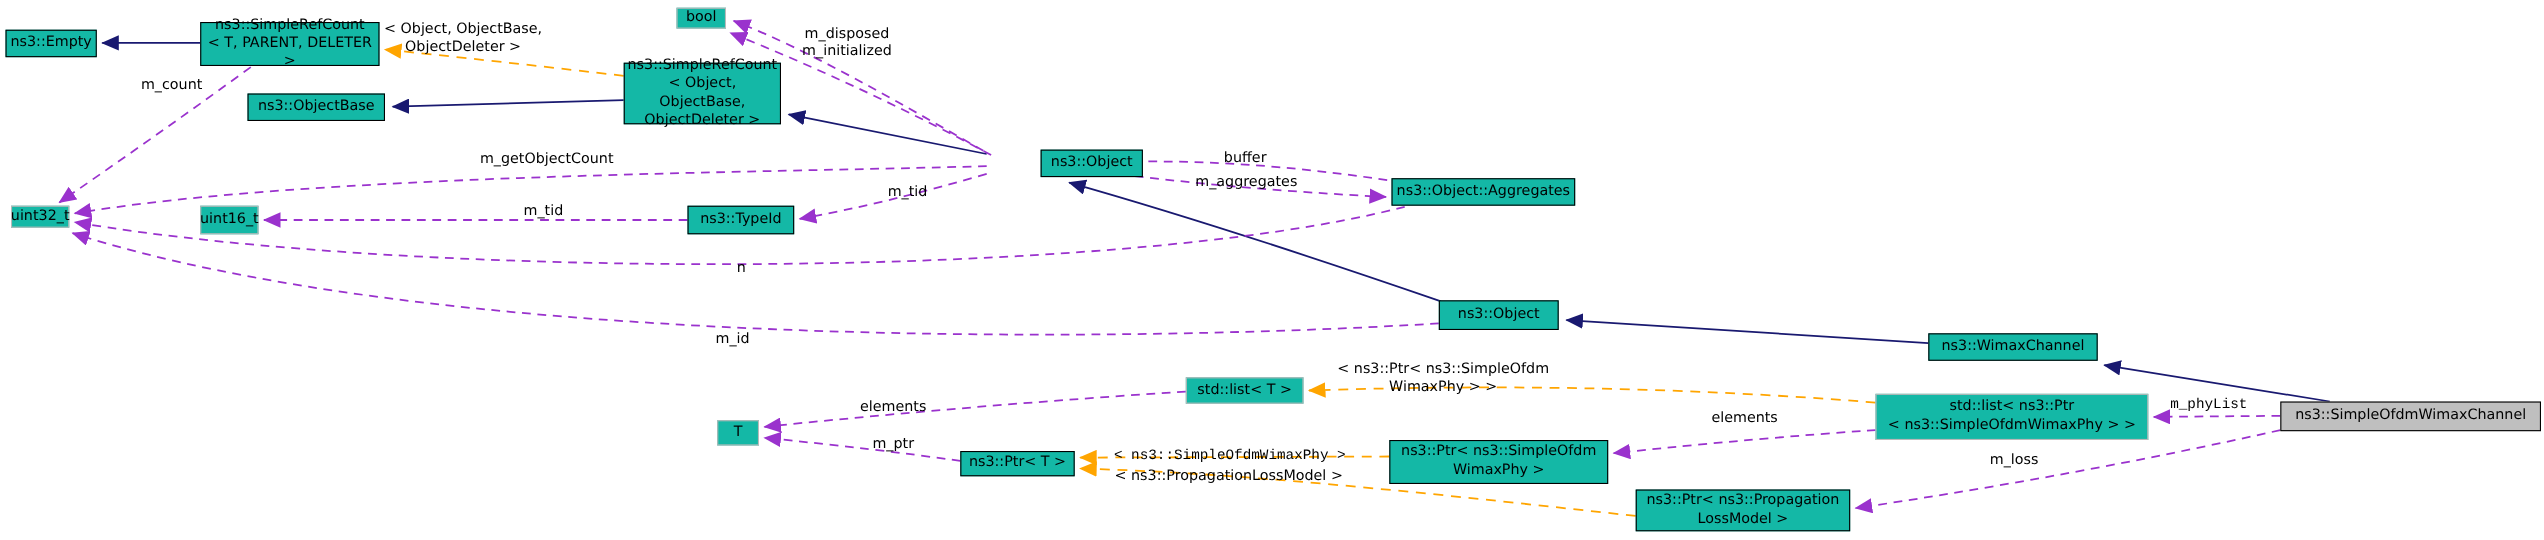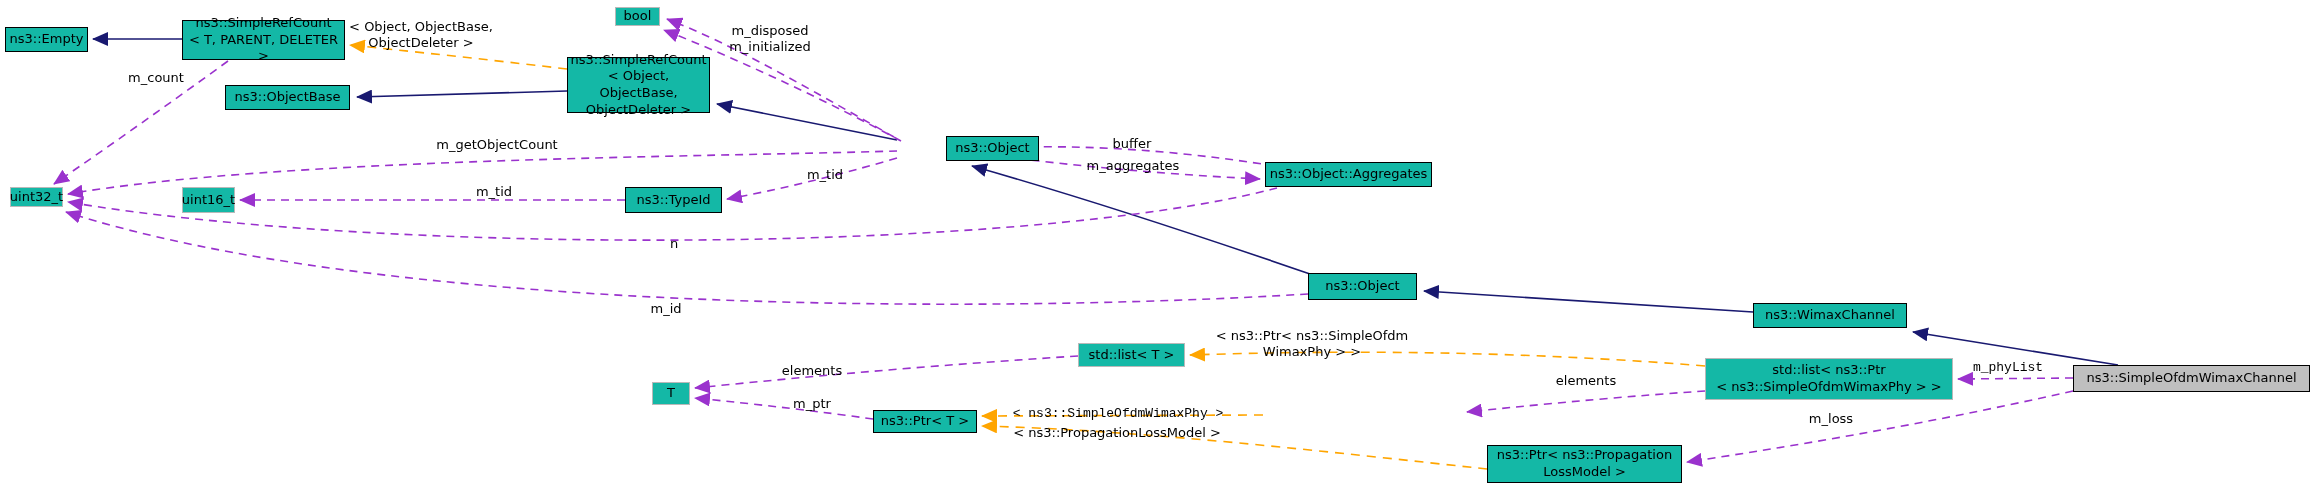--- a/index.html
+++ b/index.html
@@ -96,20 +96,22 @@
   <div class="node" style="left:625px;top:187px;width:97px;height:26px;">ns3::TypeId</div>
   <div class="node" style="left:1265px;top:162px;width:167px;height:25px;">ns3::Object::Aggregates</div>
   <div class="node" style="left:1308px;top:273px;width:109px;height:27px;">ns3::Object</div>
   <div class="node" style="left:1753px;top:303px;width:154px;height:25px;">ns3::WimaxChannel</div>
   <div class="node main" style="left:2073px;top:365px;width:237px;height:27px;">ns3::SimpleOfdmWimaxChannel</div>
   <div class="node undoc" style="left:1078px;top:343px;width:107px;height:24px;">std::list&lt; T &gt;</div>
   <div class="node undoc" style="left:652px;top:382px;width:38px;height:23px;">T</div>
   <div class="node" style="left:873px;top:410px;width:104px;height:23px;">ns3::Ptr&lt; T &gt;</div>
   <div class="node undoc" style="left:1705px;top:358px;width:248px;height:42px;">std::list&lt; ns3::Ptr
 &lt; ns3::SimpleOfdmWimaxPhy &gt; &gt;</div>
+  <div class="node" style="left:1263px;top:400px;width:199px;height:40px;">ns3::Ptr&lt; ns3::SimpleOfdm
+WimaxPhy &gt;</div>
   <div class="node" style="left:1487px;top:445px;width:195px;height:38px;">ns3::Ptr&lt; ns3::Propagation
 LossModel &gt;</div>
 
   <div class="edge-label" style="left:421px;top:35px;">&lt; Object, ObjectBase,
 ObjectDeleter &gt;</div>
   <div class="edge-label" style="left:770px;top:39px;">m_disposed
 m_initialized</div>
   <div class="edge-label" style="left:156px;top:78px;">m_count</div>
   <div class="edge-label" style="left:497px;top:145px;">m_getObjectCount</div>
   <div class="edge-label" style="left:494px;top:192px;">m_tid</div>

